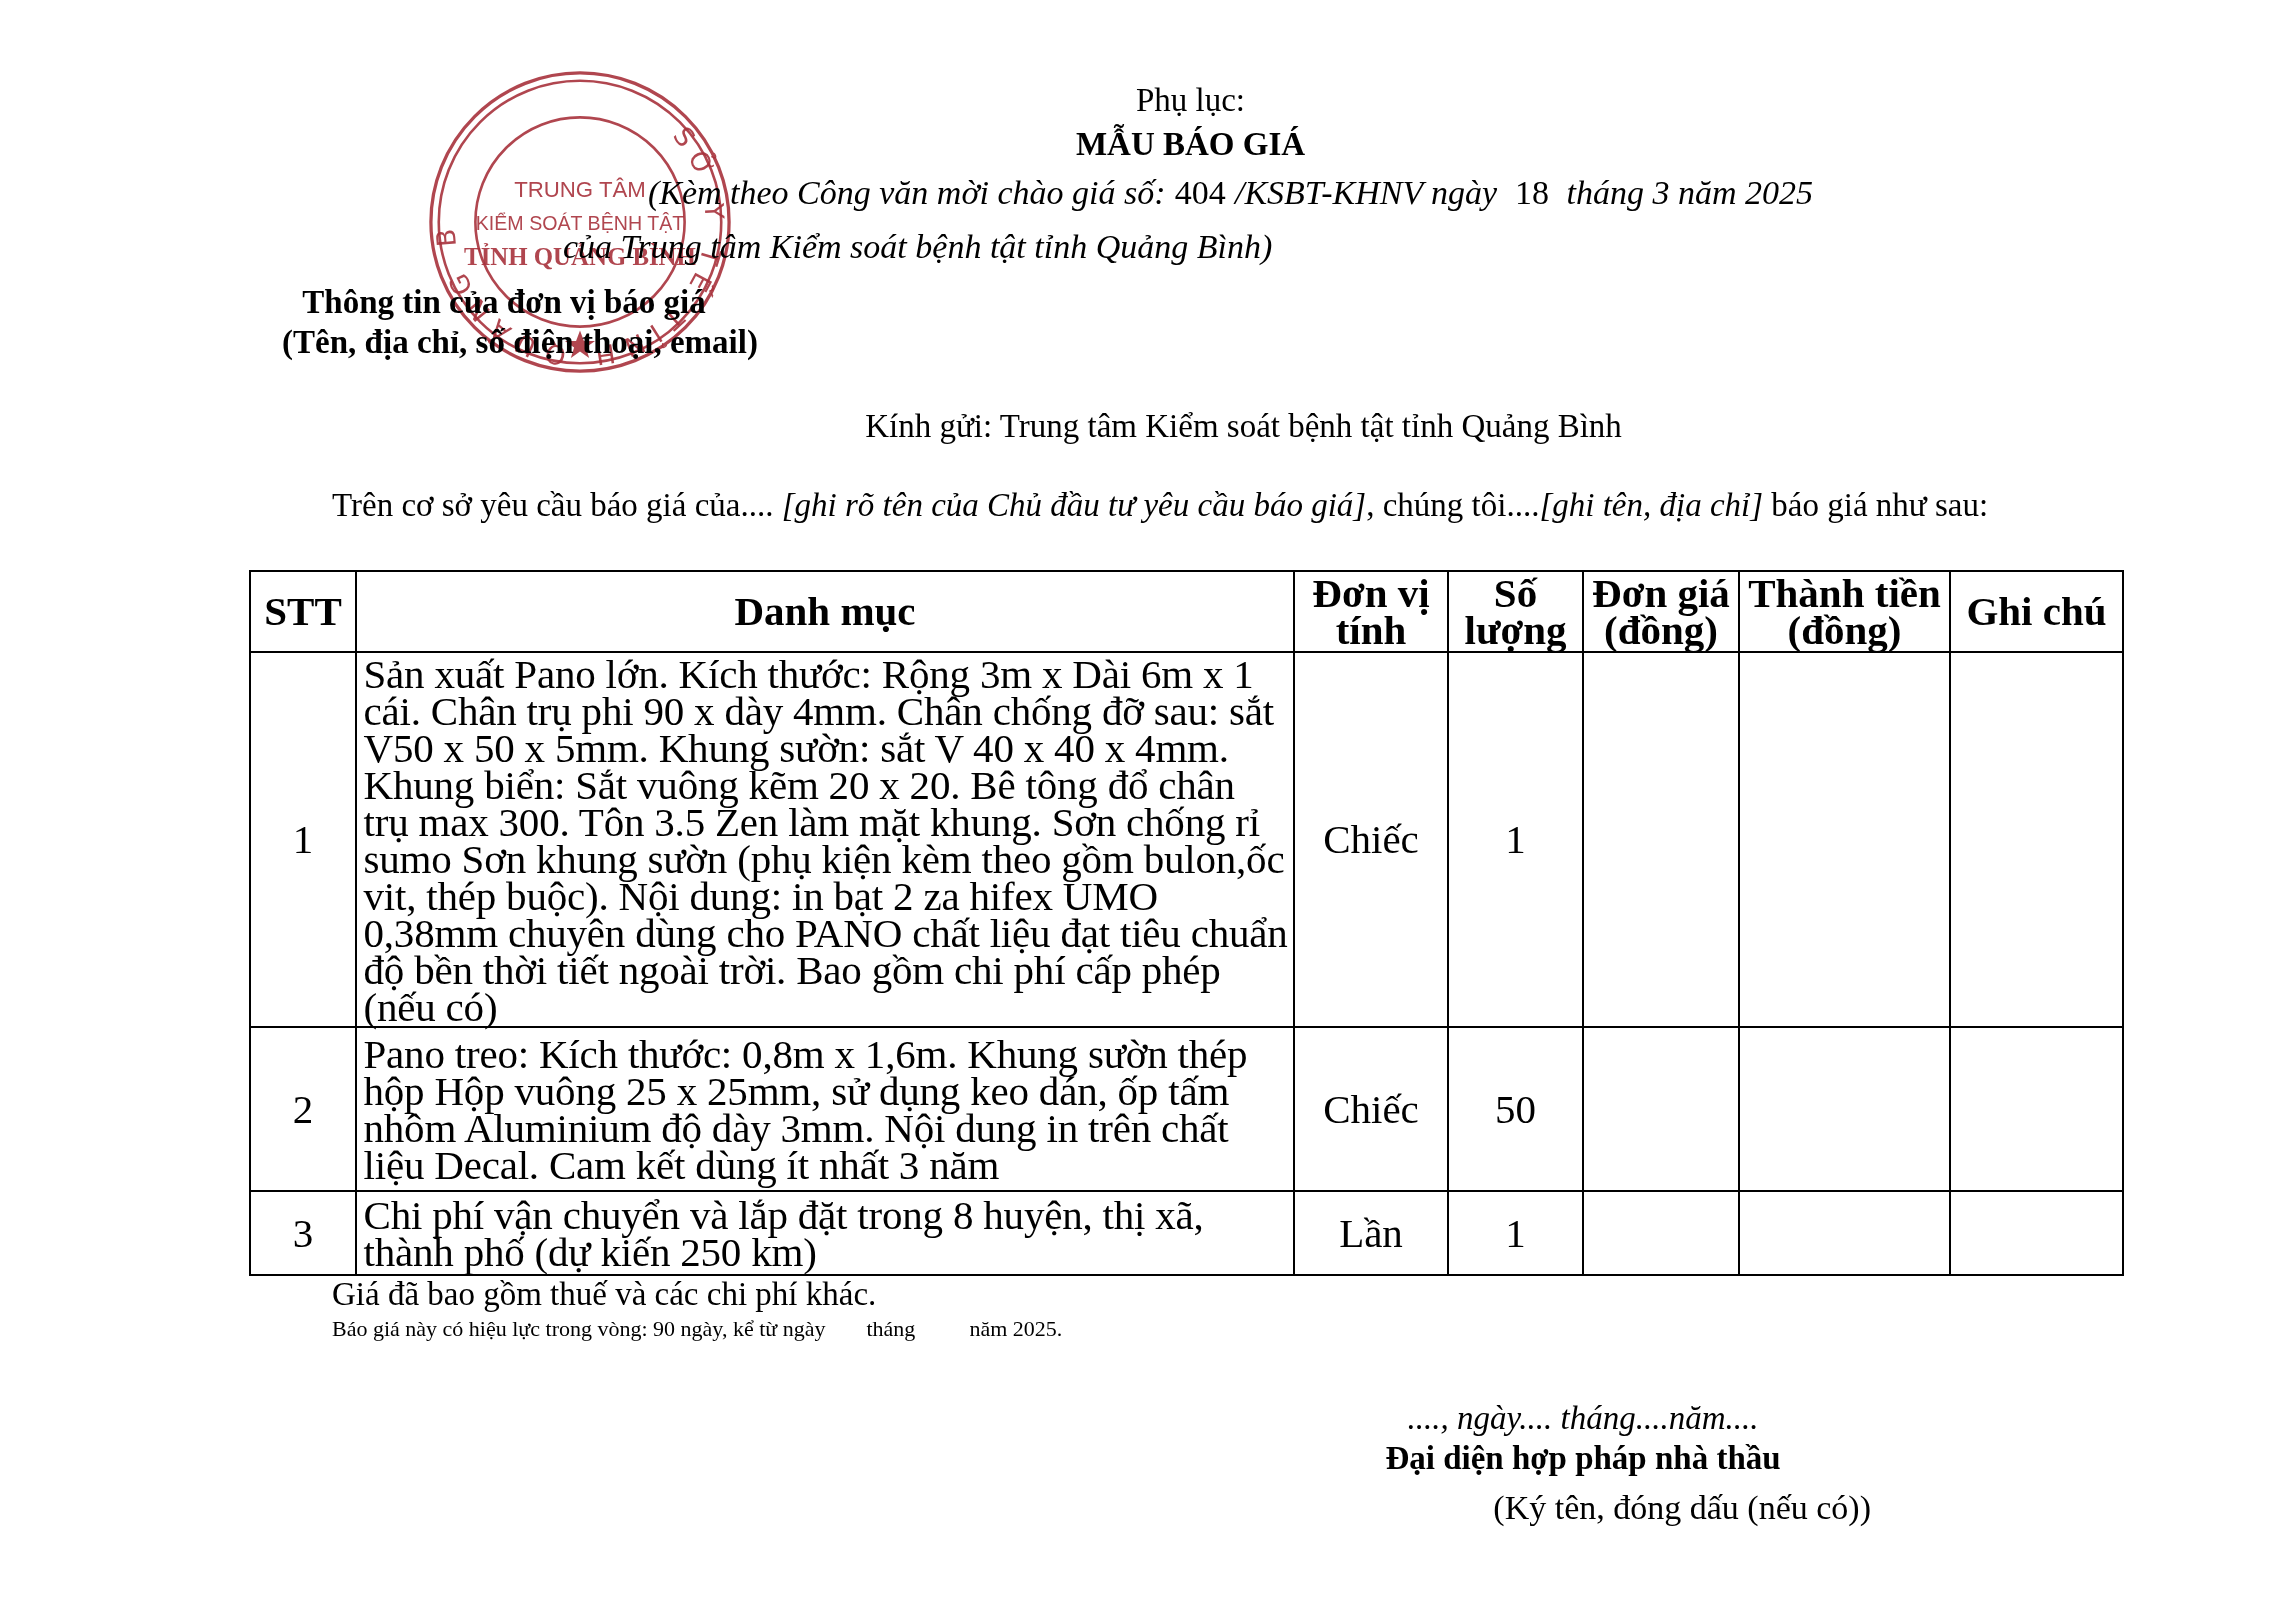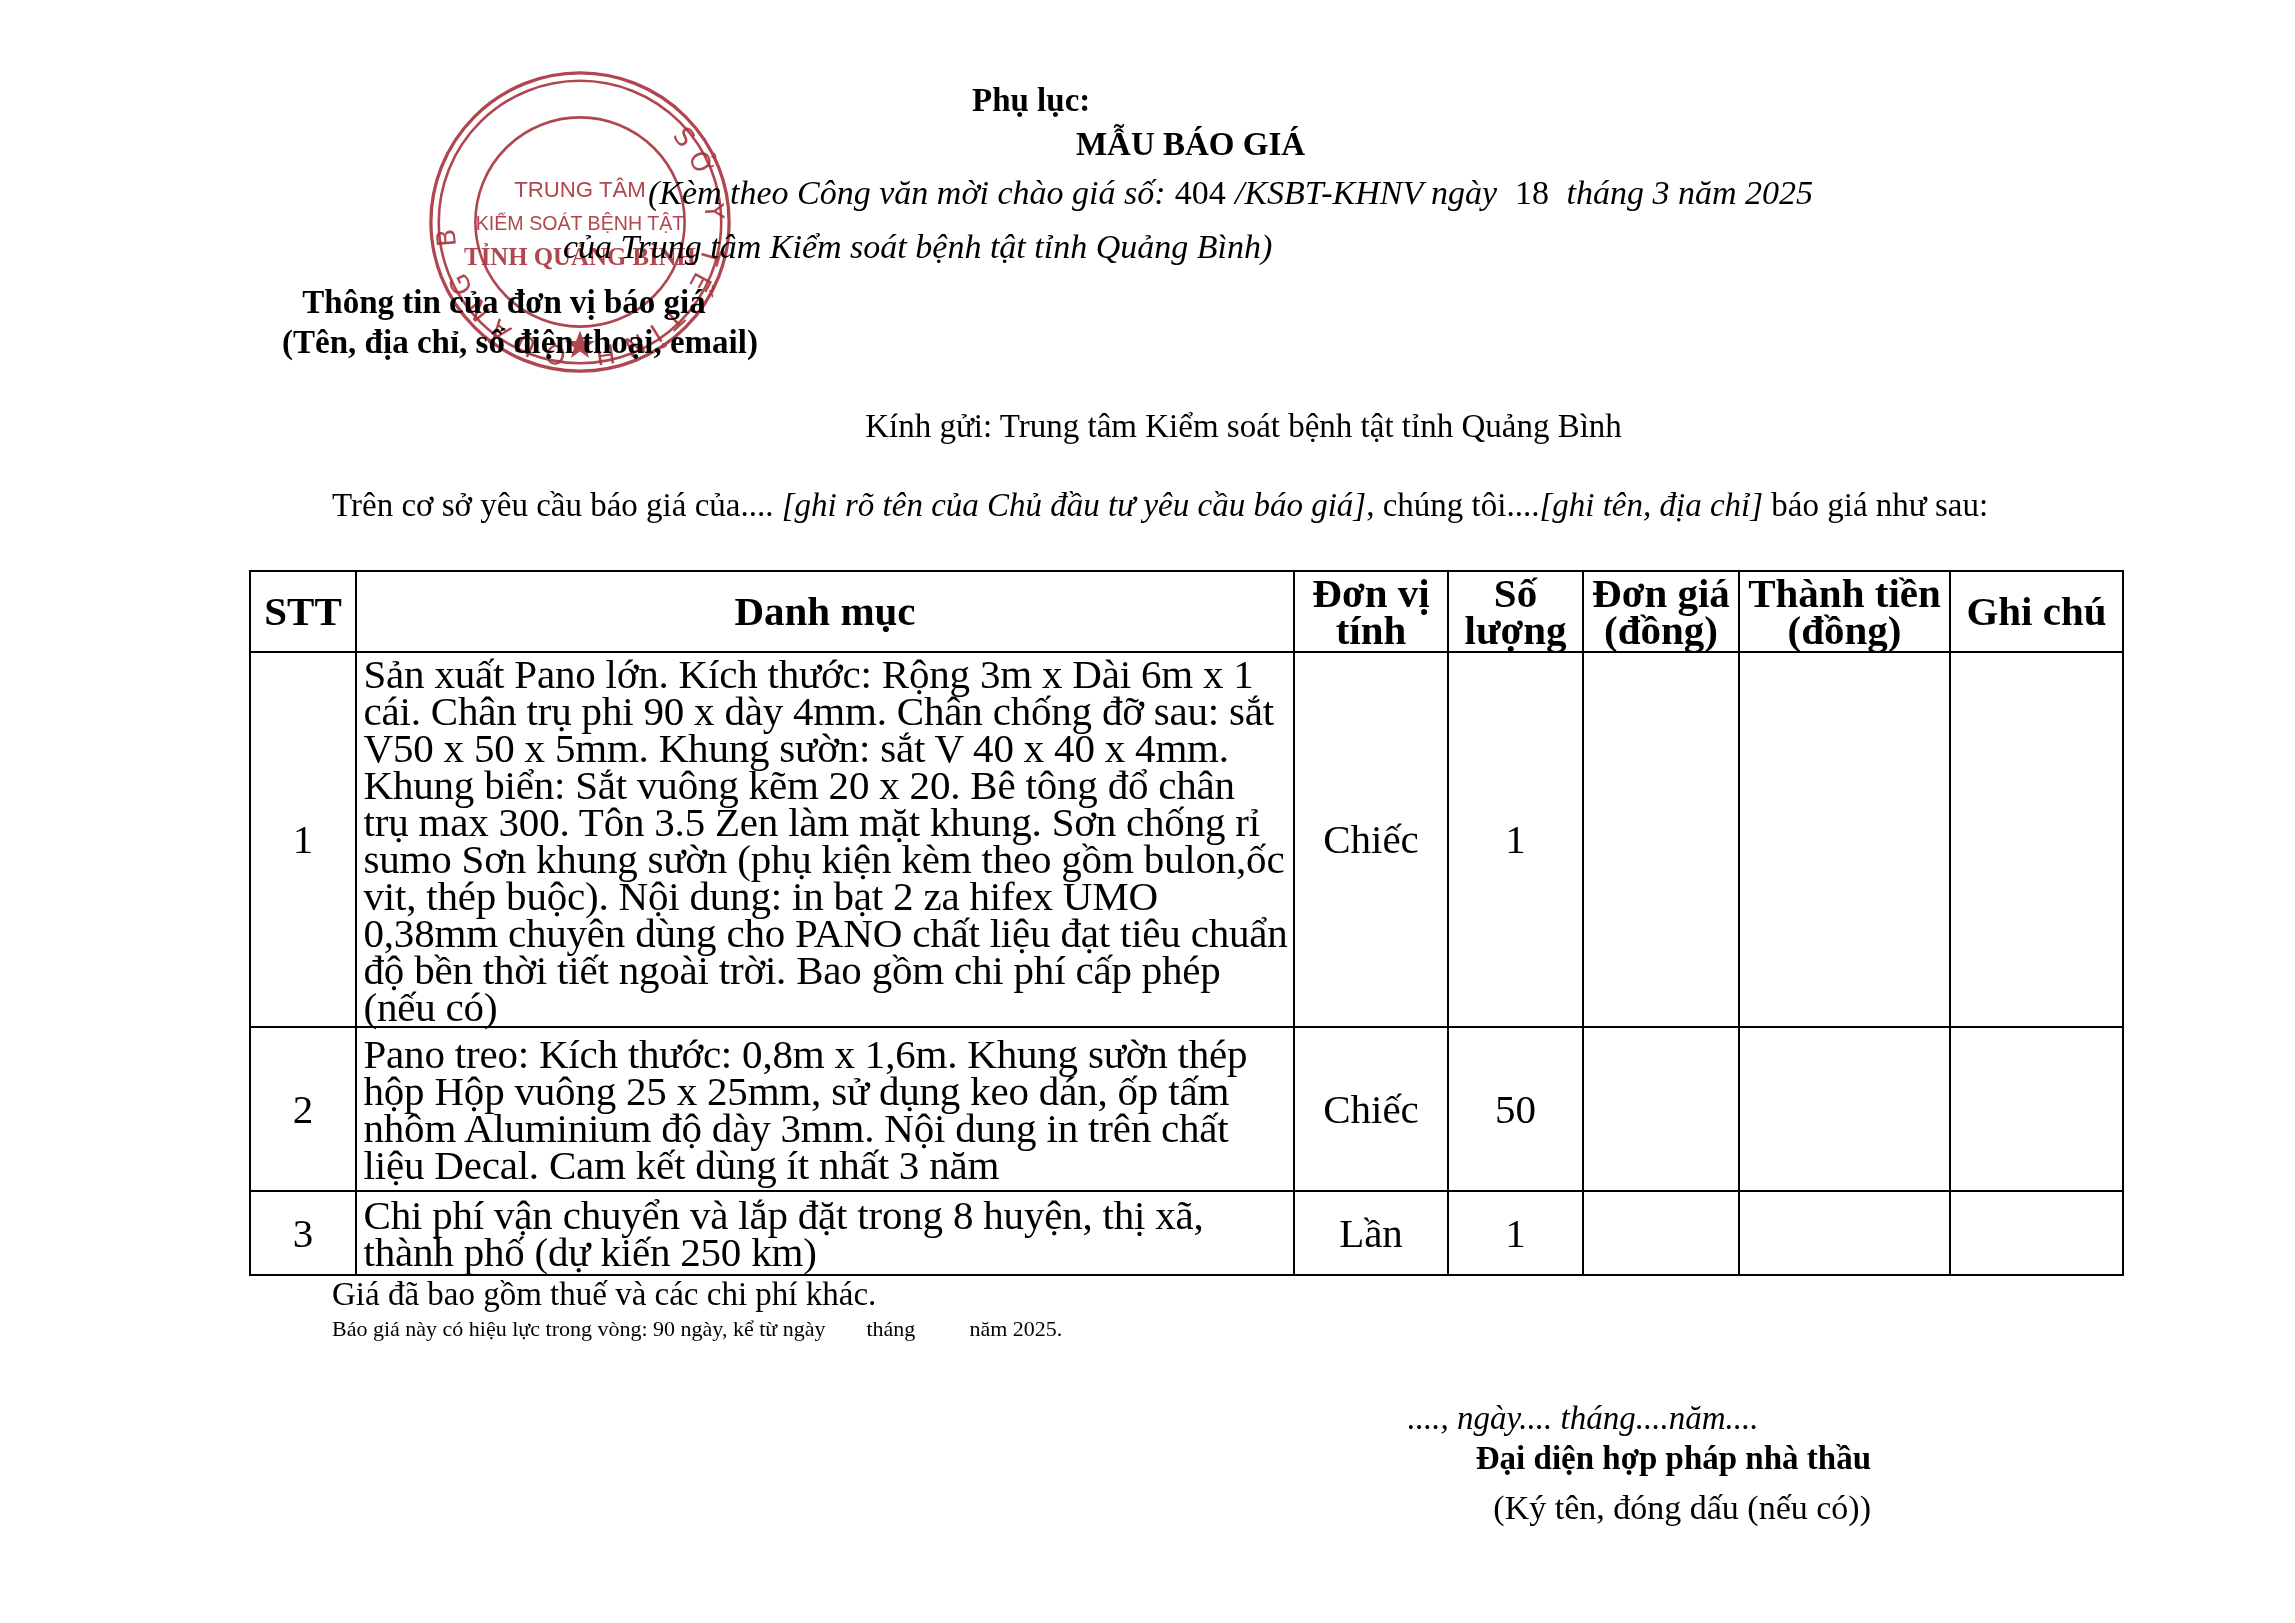--- a/index.html
+++ b/index.html
@@ -1,21 +1,21 @@
 <!DOCTYPE html>
 <html style="font-size:10.5px"><head>
 <meta charset="utf-8">
 <style>
   html, body { margin:0; padding:0; background:#ffffff; }
   body { width:2295px; height:1623px; position:relative; overflow:hidden;
          font-family:"Liberation Serif", "DejaVu Serif", serif; color:#000; }
   .abs { position:absolute; white-space:nowrap; }
   .i { font-style:italic; }
 
-  #title1 { left:972px; width:523px; top:82px; font-size:33px; font-weight:bold; }
+  #title1 { left:929px; width:523px; top:82px; text-align:center; font-size:33px; font-weight:normal; }
   #title2 { left:929px; width:523px; top:126px; text-align:center; font-size:33px; font-weight:bold; }
   #ref1 { left:563px; width:1335px; top:174px; text-align:center; font-size:34px; font-style:italic; }
   #ref1 .num { font-style:normal; margin:0 9.2px; }
   #ref2 { left:563px; width:1335px; top:228px; text-align:left; font-size:34px; font-style:italic; }
 
   #info1 { left:249px; width:510px; top:284px; text-align:center; font-size:33px; font-weight:bold; }
   #info2 { left:265px; width:510px; top:324px; text-align:center; font-size:33px; font-weight:bold; }
 
   #kinhgui { left:720px; width:1047px; top:408px; text-align:center; font-size:33px;font-family:Liberation Serif, serif; }
   #intro { left:332px; top:487px; font-size:33px; }
@@ -30,21 +30,21 @@
   #quote-table tr.r1 td { height:323px; }
   #quote-table tr.r2 td { height:160px; }
   #quote-table tr.r3 td { height:79px; }
 
   #note1 { left:332px; top:1276px; font-size:33px;text-align:center; }
   #note2 { left:332px; top:1316px; font-size:22px; }
   #note2 .gap { display:inline-block; width:41px; }
   #note2 .gap2 { display:inline-block; width:54px; }
 
   #sig1 { left:1295px; width:576px; top:1400px; text-align:center; font-size:33px; font-style:italic; }
-  #sig2 { left:1295px; width:576px; top:1440px; text-align:right; font-size:33px; font-weight:bold; }
+  #sig2 { left:1295px; width:576px; top:1440px; text-align:center; font-size:33px; font-weight:bold; }
   #sig3 { left:1295px; width:576px; top:1481px; text-align:right; font-size:34px;margin-top:8px; }
 
   #stamp { position:absolute; left:427px; top:69px; width:306px; height:306px; }
 </style>
 </head>
 <body>
 
 <svg id="stamp" viewBox="0 0 468 468">
   <defs>
     <path id="ringPath" d="M 234 234 m -192 0 a 192 192 0 1 1 384 0 a 192 192 0 1 1 -384 0"></path>

